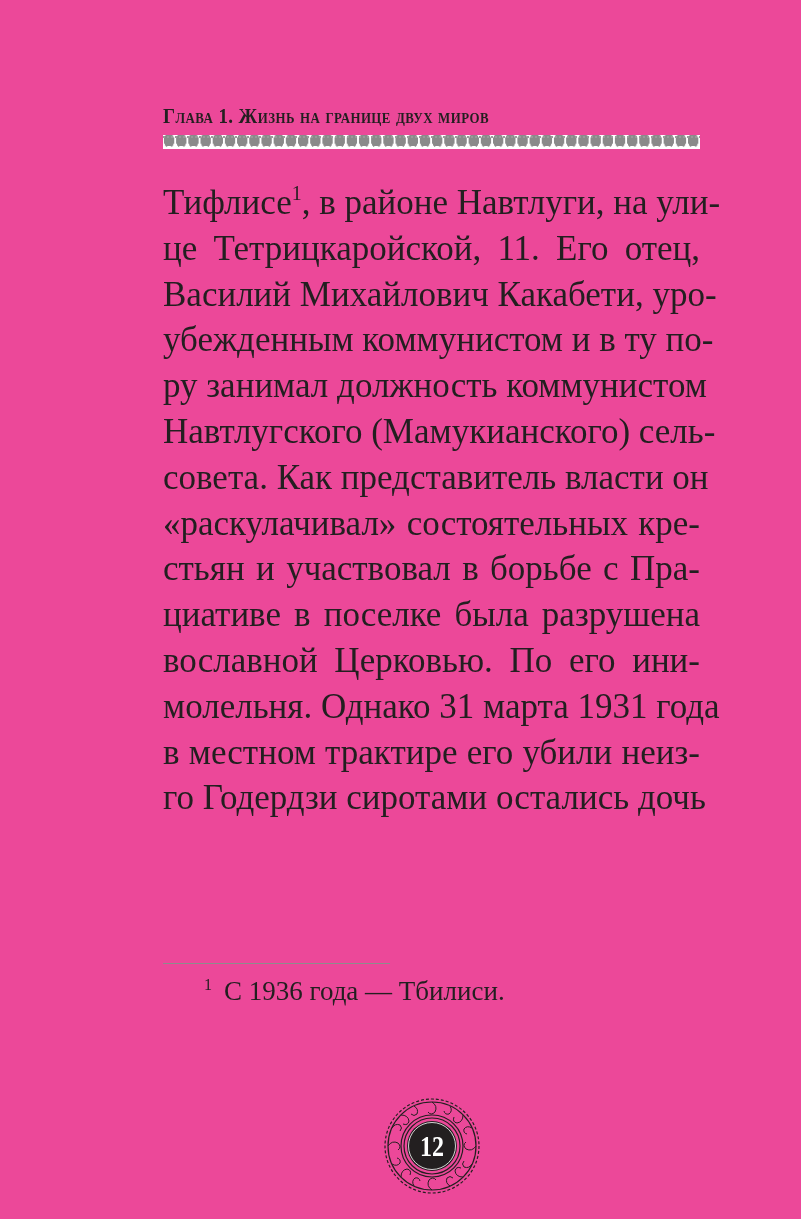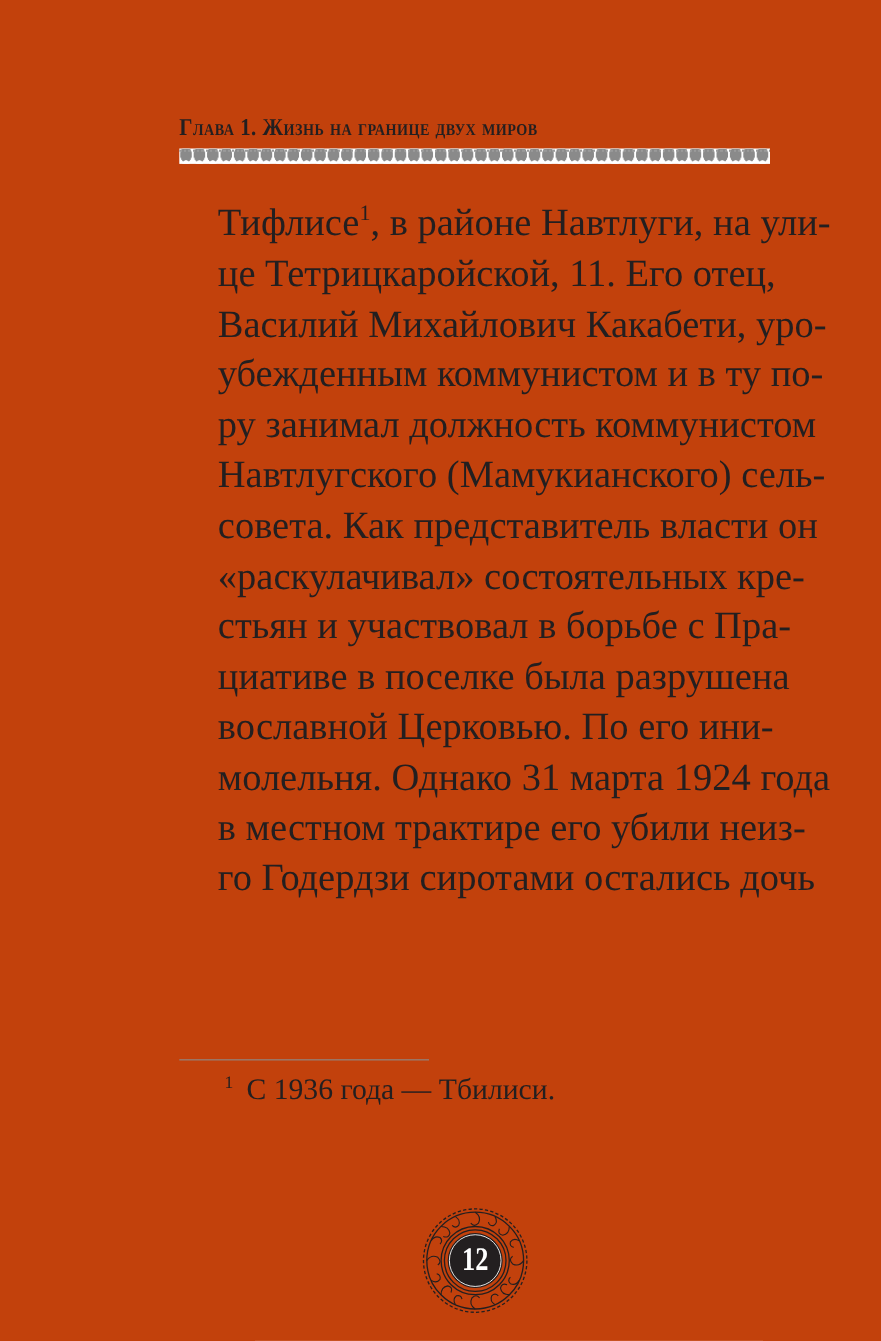--- a/index.html
+++ b/index.html
@@ -12,21 +12,21 @@
       height: 1219px;
       position: relative;
       overflow: hidden;
       color: #231f20;
     }
     .page {
       position: absolute;
       left: 0; top: 0;
       width: 801px;
       height: 1219px;
-      background: #c2410c;
+      background: #ec4899;
     }
     .running-head {
       position: absolute;
       left: 163px;
       top: 103px;
       width: 537px;
       font-family: "Liberation Serif", "DejaVu Serif", serif;
       font-weight: bold;
       font-size: 22px;
       letter-spacing: 0.5px;
@@ -67,21 +67,20 @@
       font-size: 35px;
       line-height: 45.8px;
       color: #231f20;
     }
     .body-line {
       display: block;
       white-space: nowrap;
       text-align: justify;
       text-align-last: justify;
       height: 45.8px;
-      margin-left: 35px;
     }
     .fn-ref {
       font-size: 20px;
       vertical-align: 14px;
       line-height: 0;
     }
     .footnote-rule {
       position: absolute;
       left: 163px;
       top: 963px;
@@ -143,21 +142,21 @@
     <span class="body-line">це Тетрицкаройской, 11. Его отец,</span>
     <span class="body-line">Василий Михайлович Какабети, уро-</span>
     <span class="body-line">убежденным коммунистом и в ту по-</span>
     <span class="body-line">ру занимал должность коммунистом</span>
     <span class="body-line">Навтлугского (Мамукианского) сель-</span>
     <span class="body-line">совета. Как представитель власти он</span>
     <span class="body-line">«раскулачивал» состоятельных кре-</span>
     <span class="body-line">стьян и участвовал в борьбе с Пра-</span>
     <span class="body-line">циативе в поселке была разрушена</span>
     <span class="body-line">вославной Церковью. По его ини-</span>
-    <span class="body-line">молельня. Однако 31 марта 1924 года</span>
+    <span class="body-line">молельня. Однако 31 марта 1931 года</span>
     <span class="body-line">в местном трактире его убили неиз-</span>
     <span class="body-line">го Годердзи сиротами остались дочь</span>
   </div>
 
   <div class="footnote-rule"></div>
   <div class="footnote">
     <span class="fn-mark">1</span><span>С 1936 года — Тбилиси.</span>
   </div>
 
   <div class="folio">

